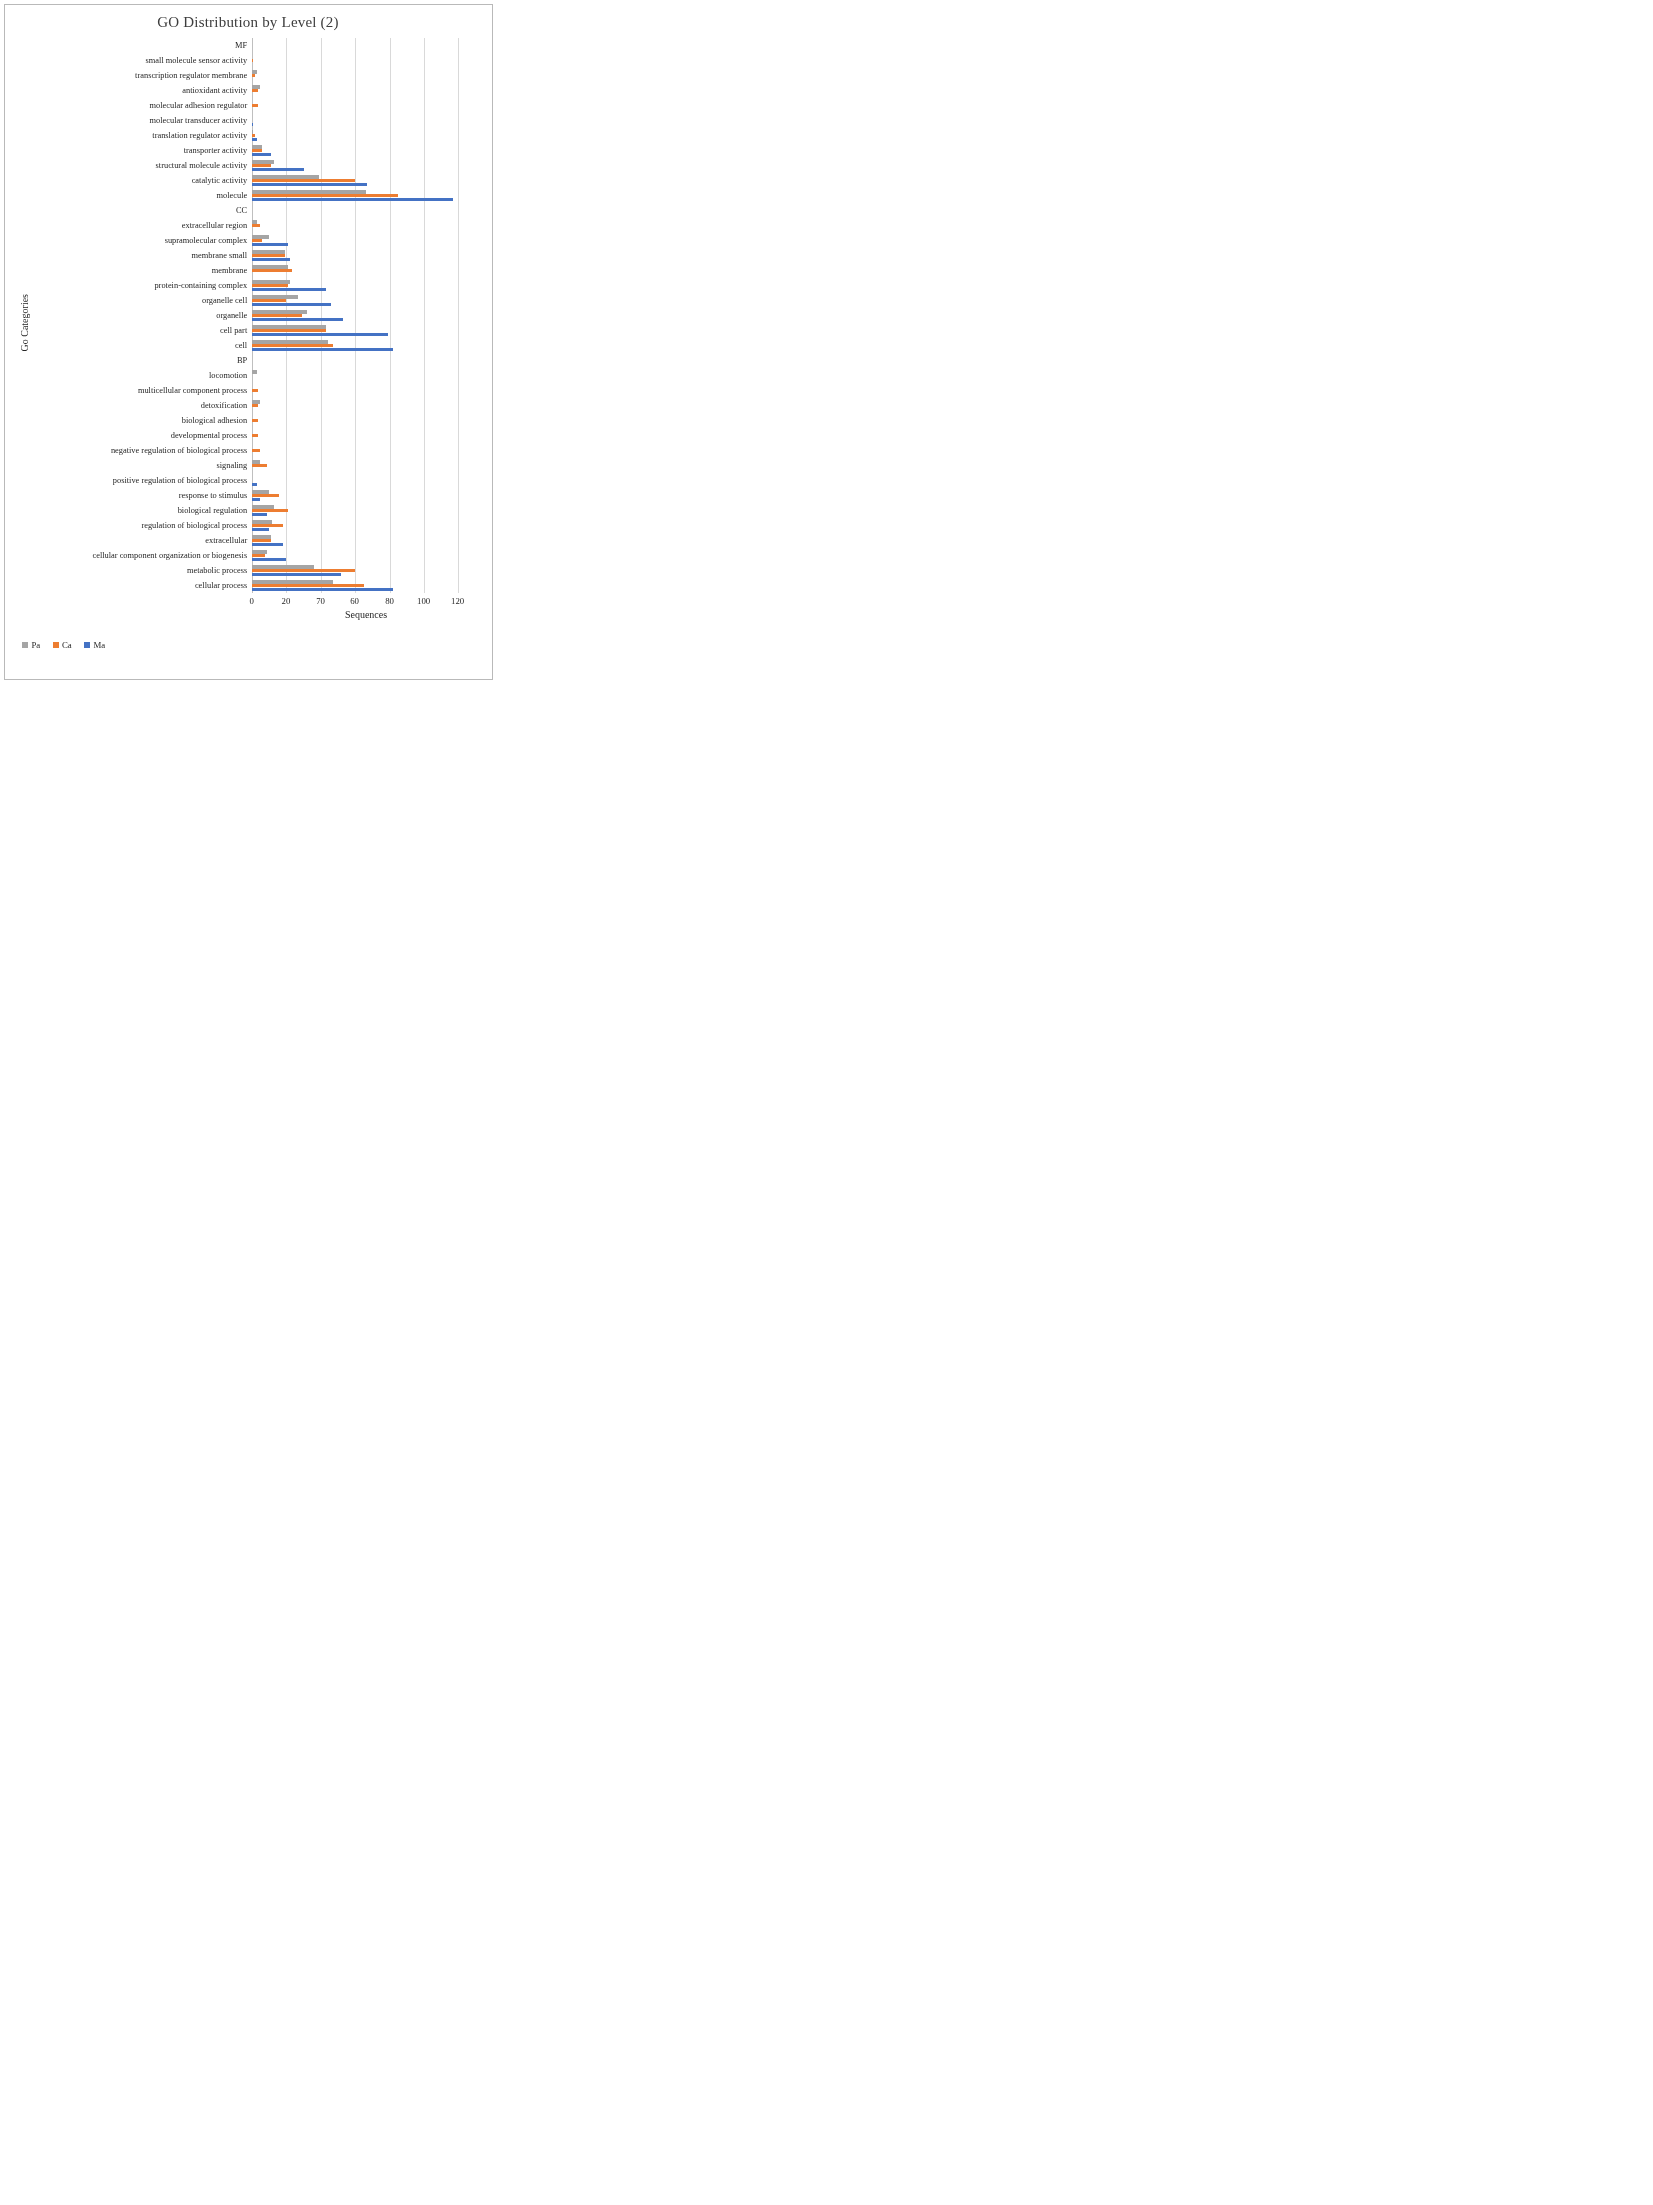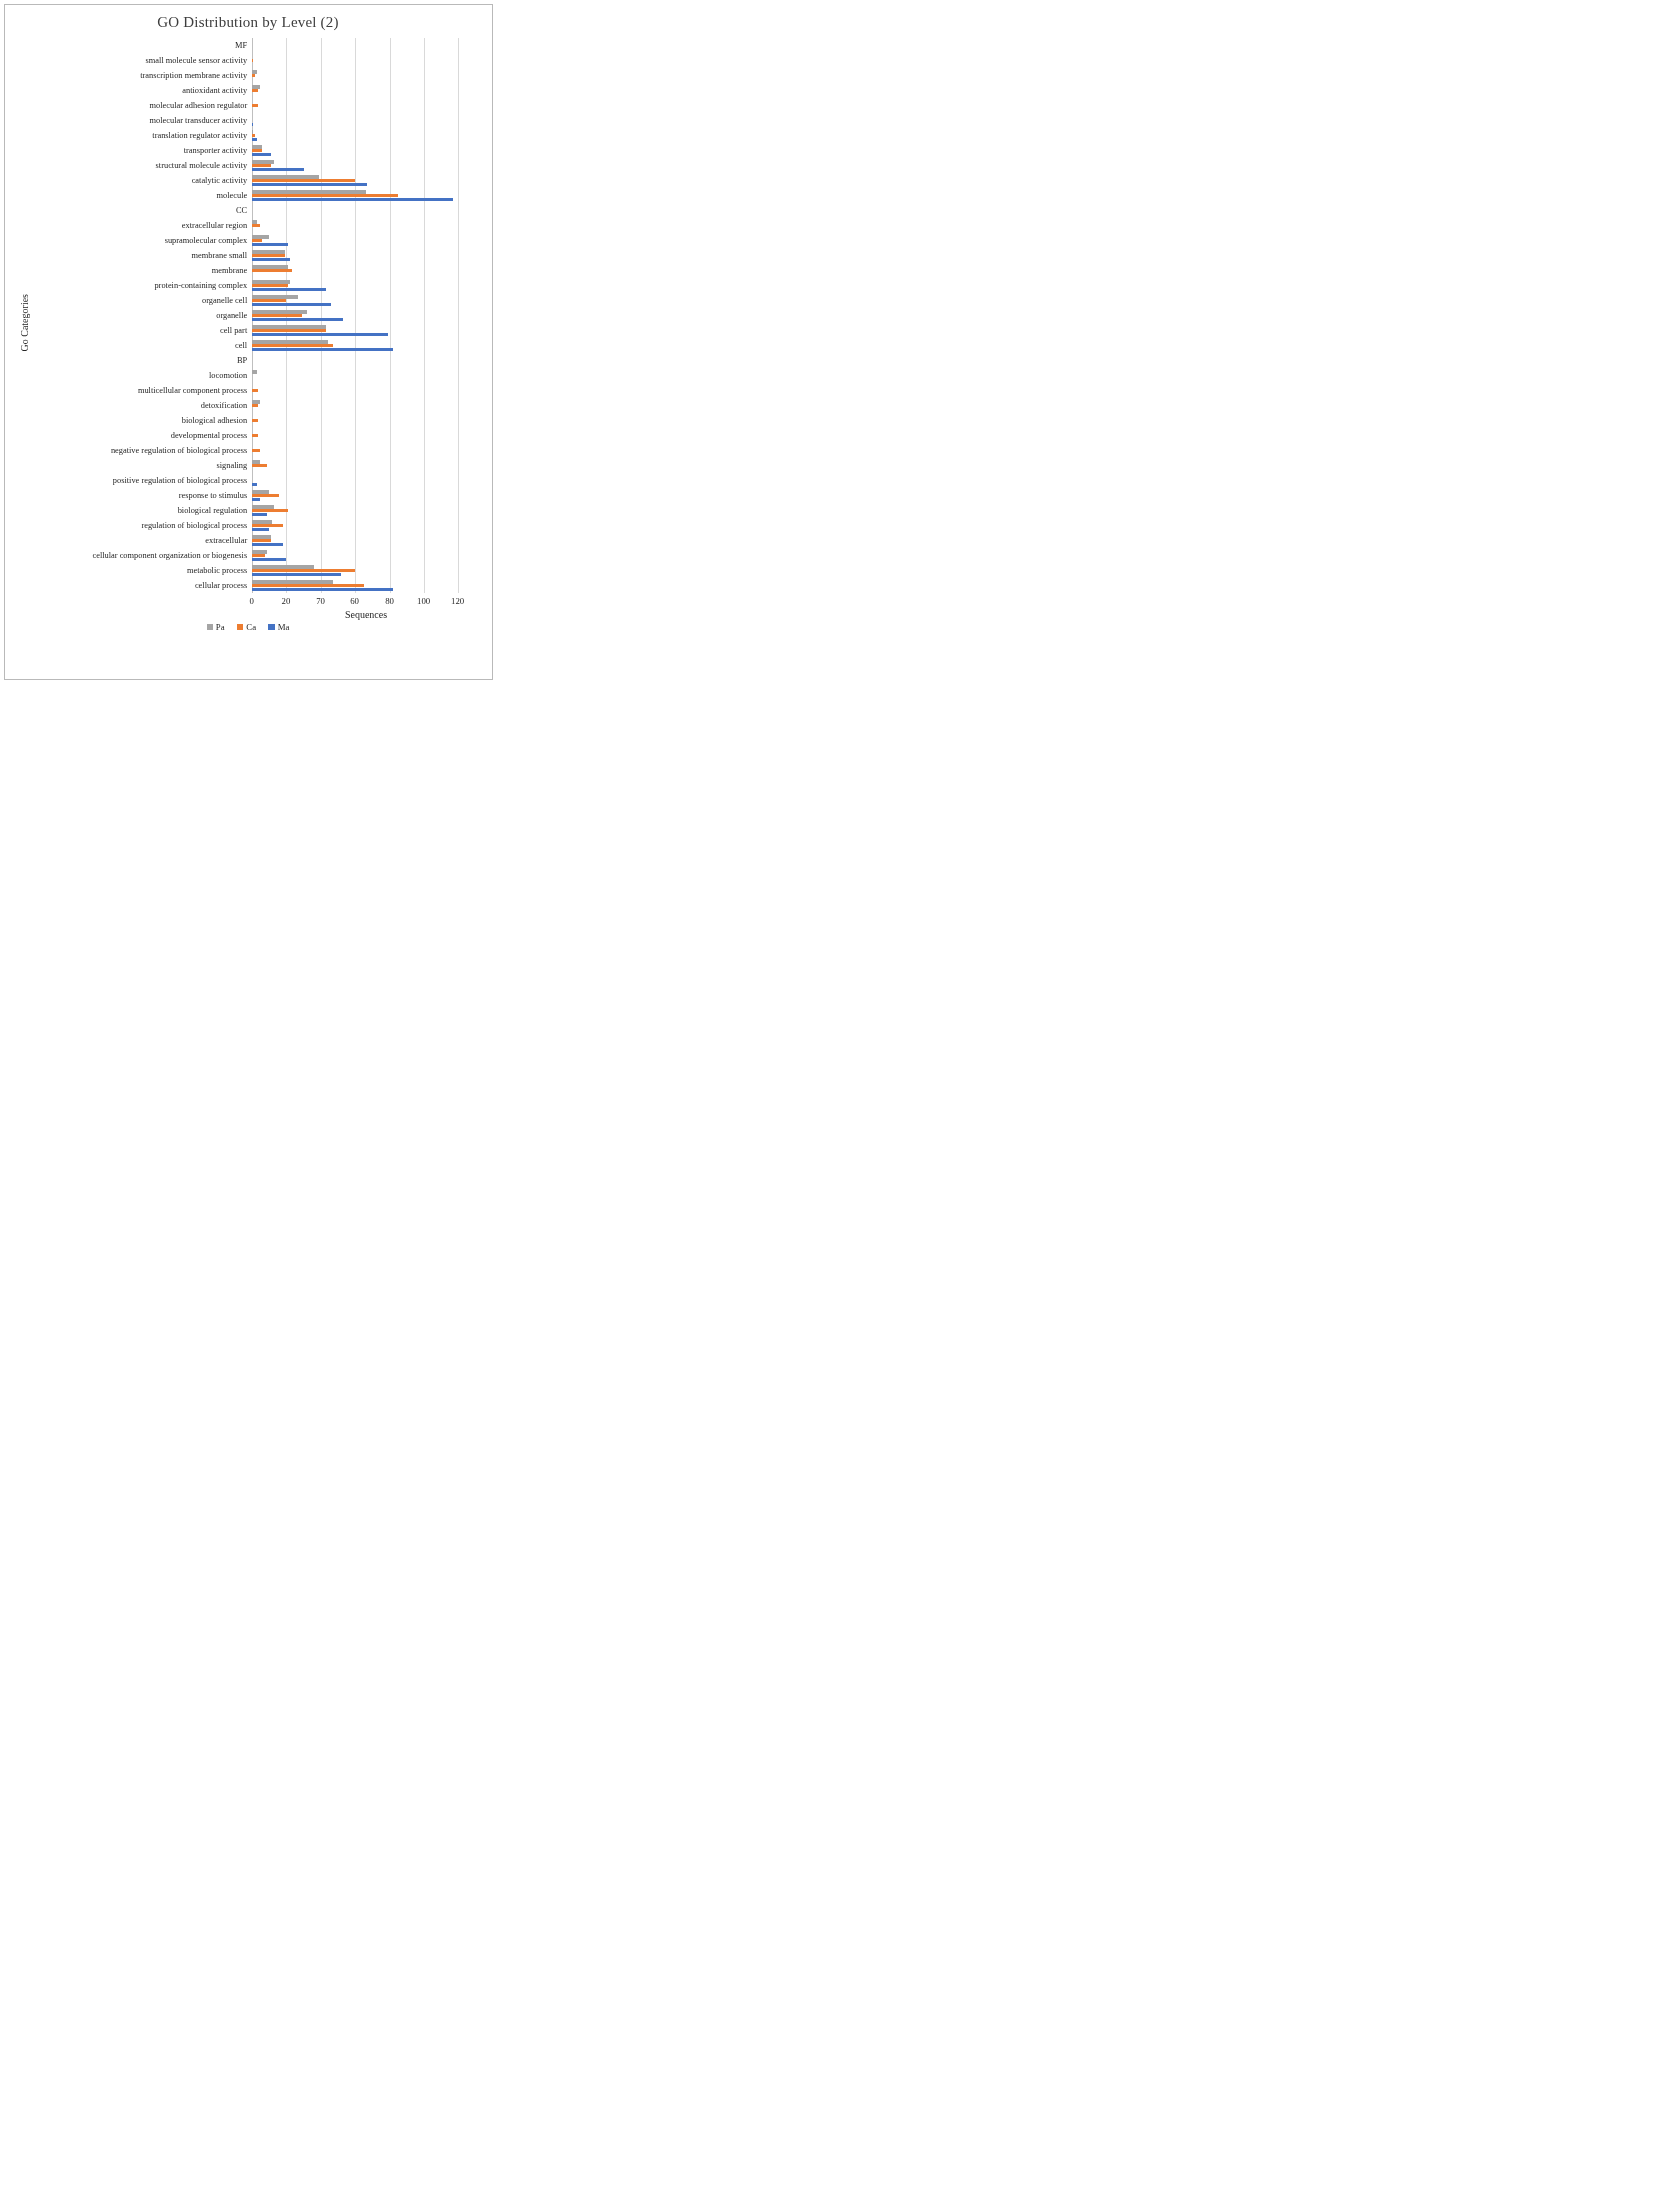--- a/index.html
+++ b/index.html
@@ -102,22 +102,21 @@
   }
   .x-title-spacer { width: 236px; flex: 0 0 236px; }
   .x-title {
     flex: 1 1 auto;
     text-align: center;
     font-size: 10px;
     padding-top: 2.6px;
     color: #262626;
   }
   .legend {
-    margin-top: 2px;
-    text-align: center;
+    margin-top: 20px;
   }
   .legend-item {
     display: inline-flex;
     align-items: center;
     margin: 0 6.2px;
     font-size: 8.8px;
   }
   .legend-swatch {
     width: 6.2px;
     height: 6.2px;
@@ -132,21 +131,21 @@
   <div class="chart-title">GO Distribution by Level (2)</div>
 
   <div class="chart-area">
     <div class="y-title-col">
       <div class="y-title">Go Categories</div>
     </div>
 
     <div class="labels-col" id="labels-col">
         <div class="cat-label">MF</div>
         <div class="cat-label">small molecule sensor activity</div>
-        <div class="cat-label">transcription membrane activity</div>
+        <div class="cat-label">transcription regulator membrane</div>
         <div class="cat-label">antioxidant activity</div>
         <div class="cat-label">molecular adhesion regulator</div>
         <div class="cat-label">molecular transducer activity</div>
         <div class="cat-label">translation regulator activity</div>
         <div class="cat-label">transporter activity</div>
         <div class="cat-label">structural molecule activity</div>
         <div class="cat-label">catalytic activity</div>
         <div class="cat-label">molecule</div>
         <div class="cat-label">CC</div>
         <div class="cat-label">extracellular region</div>

